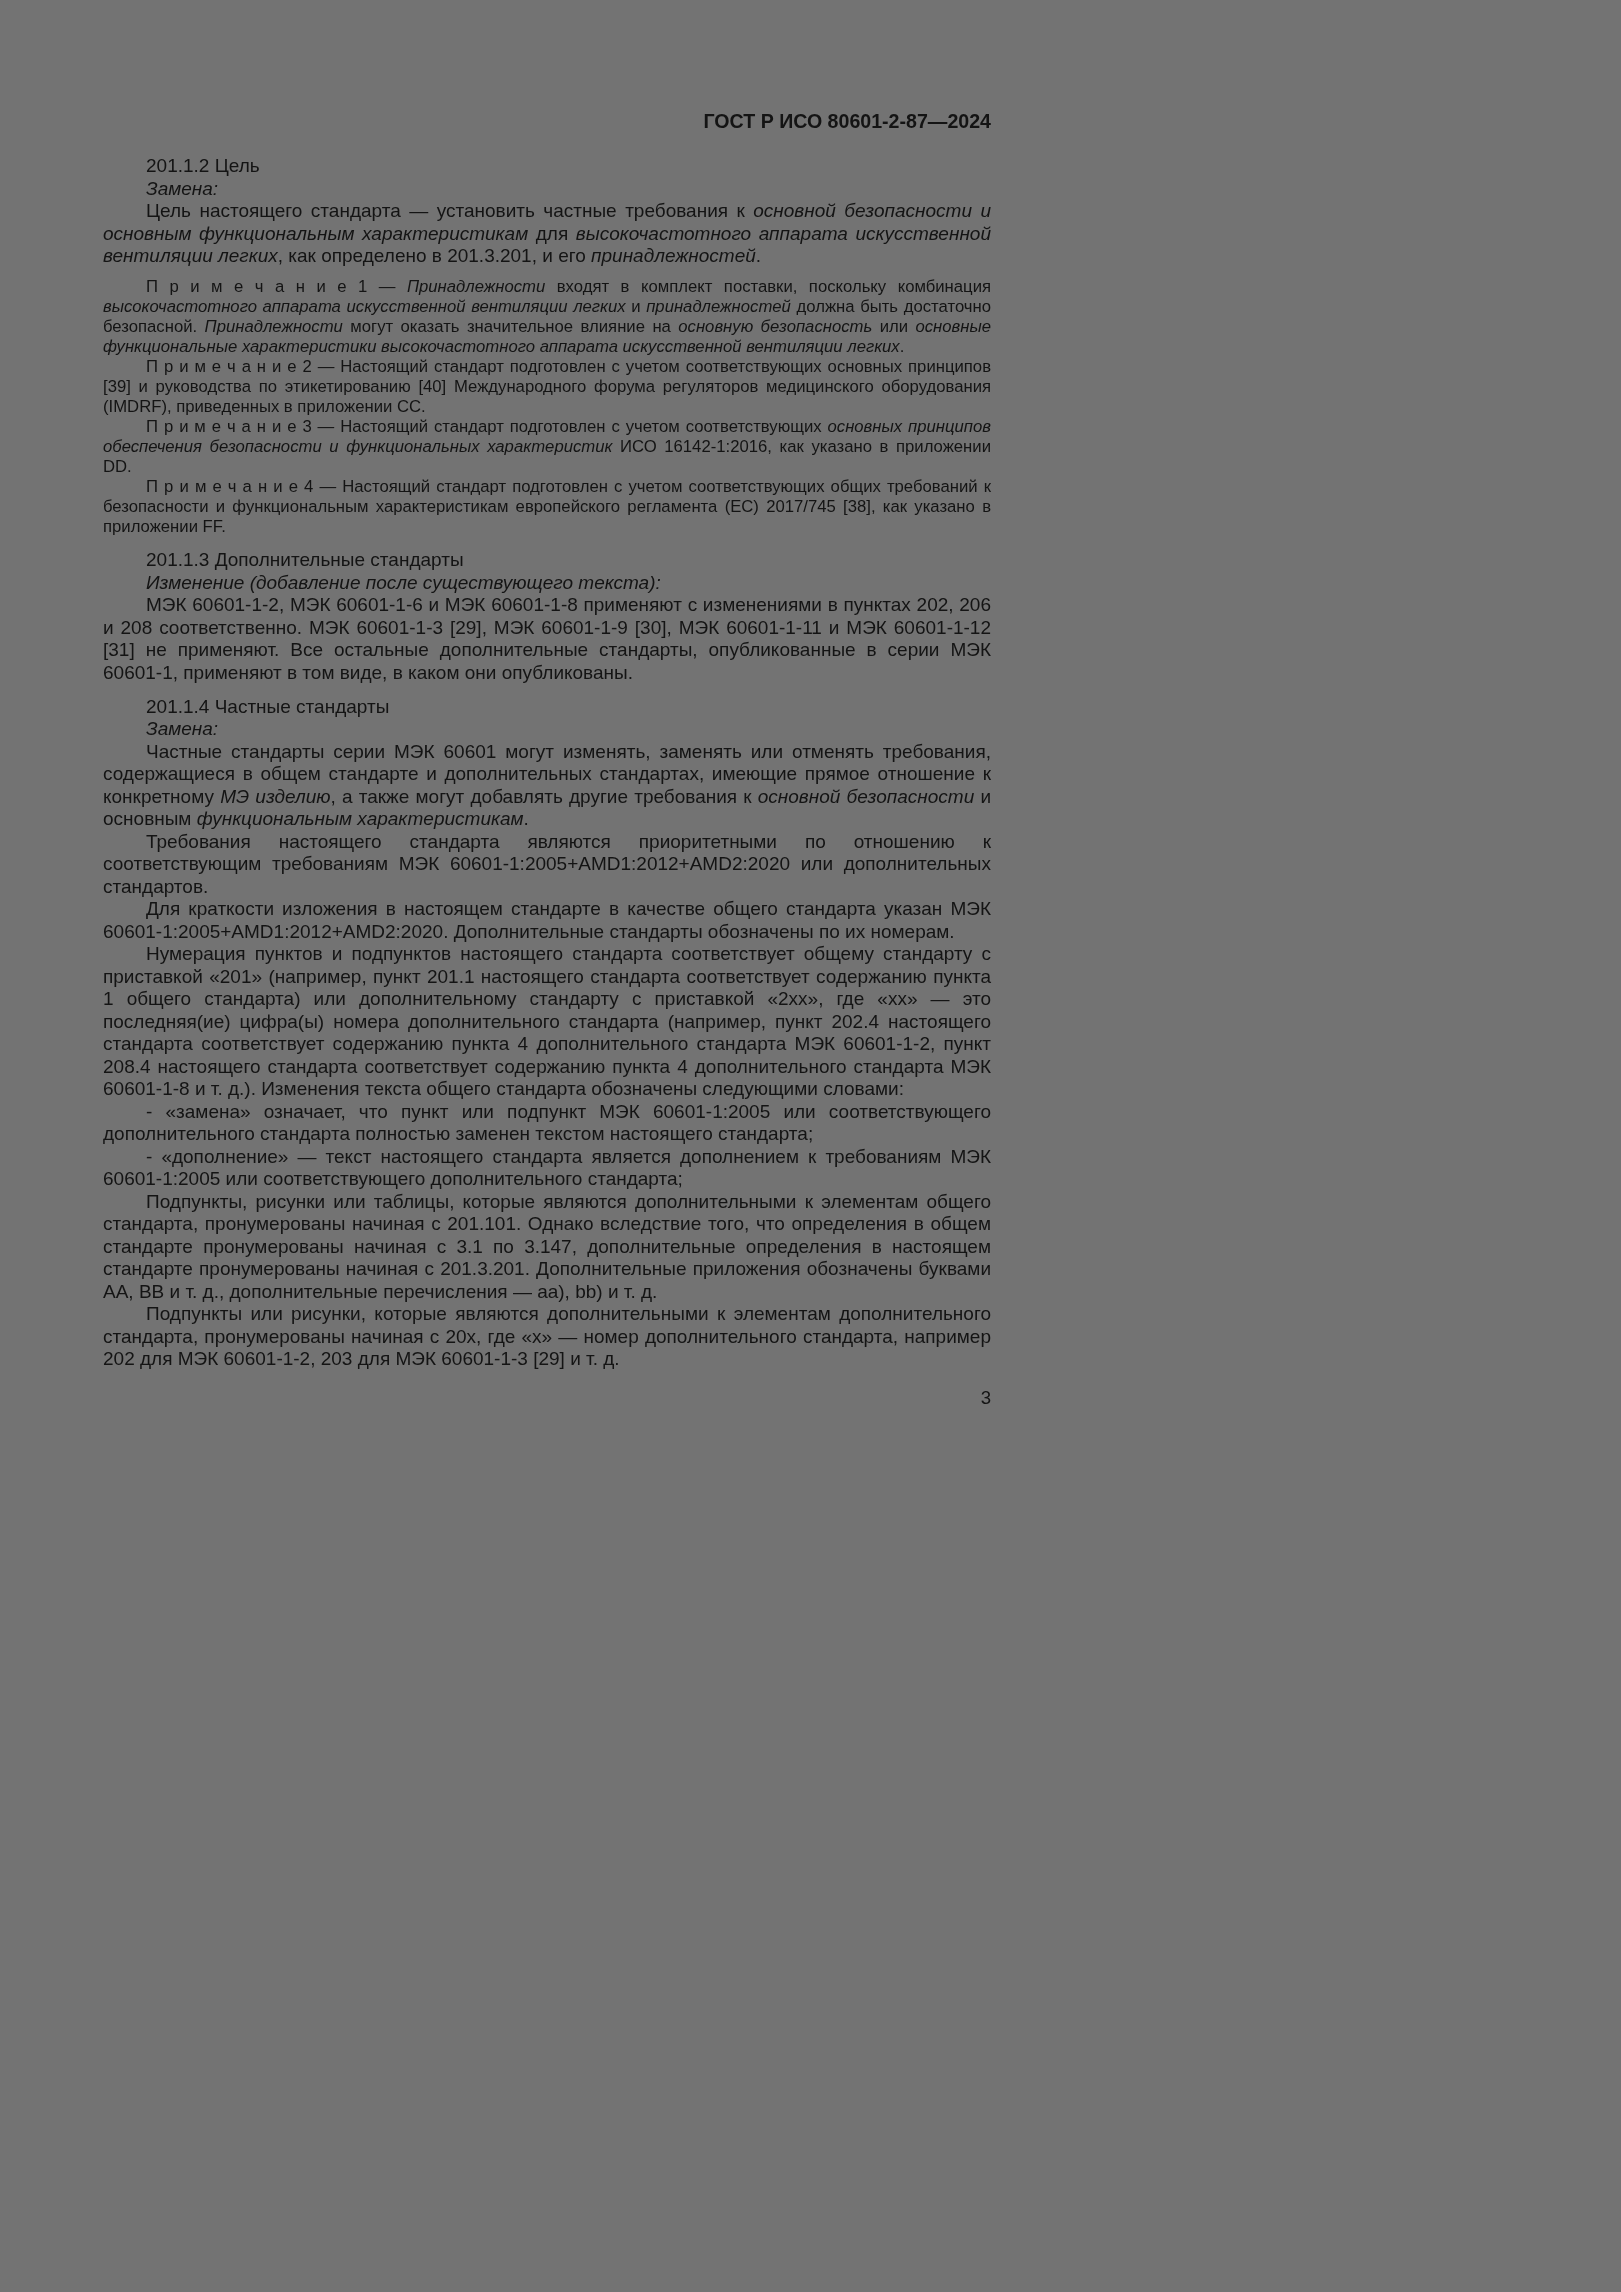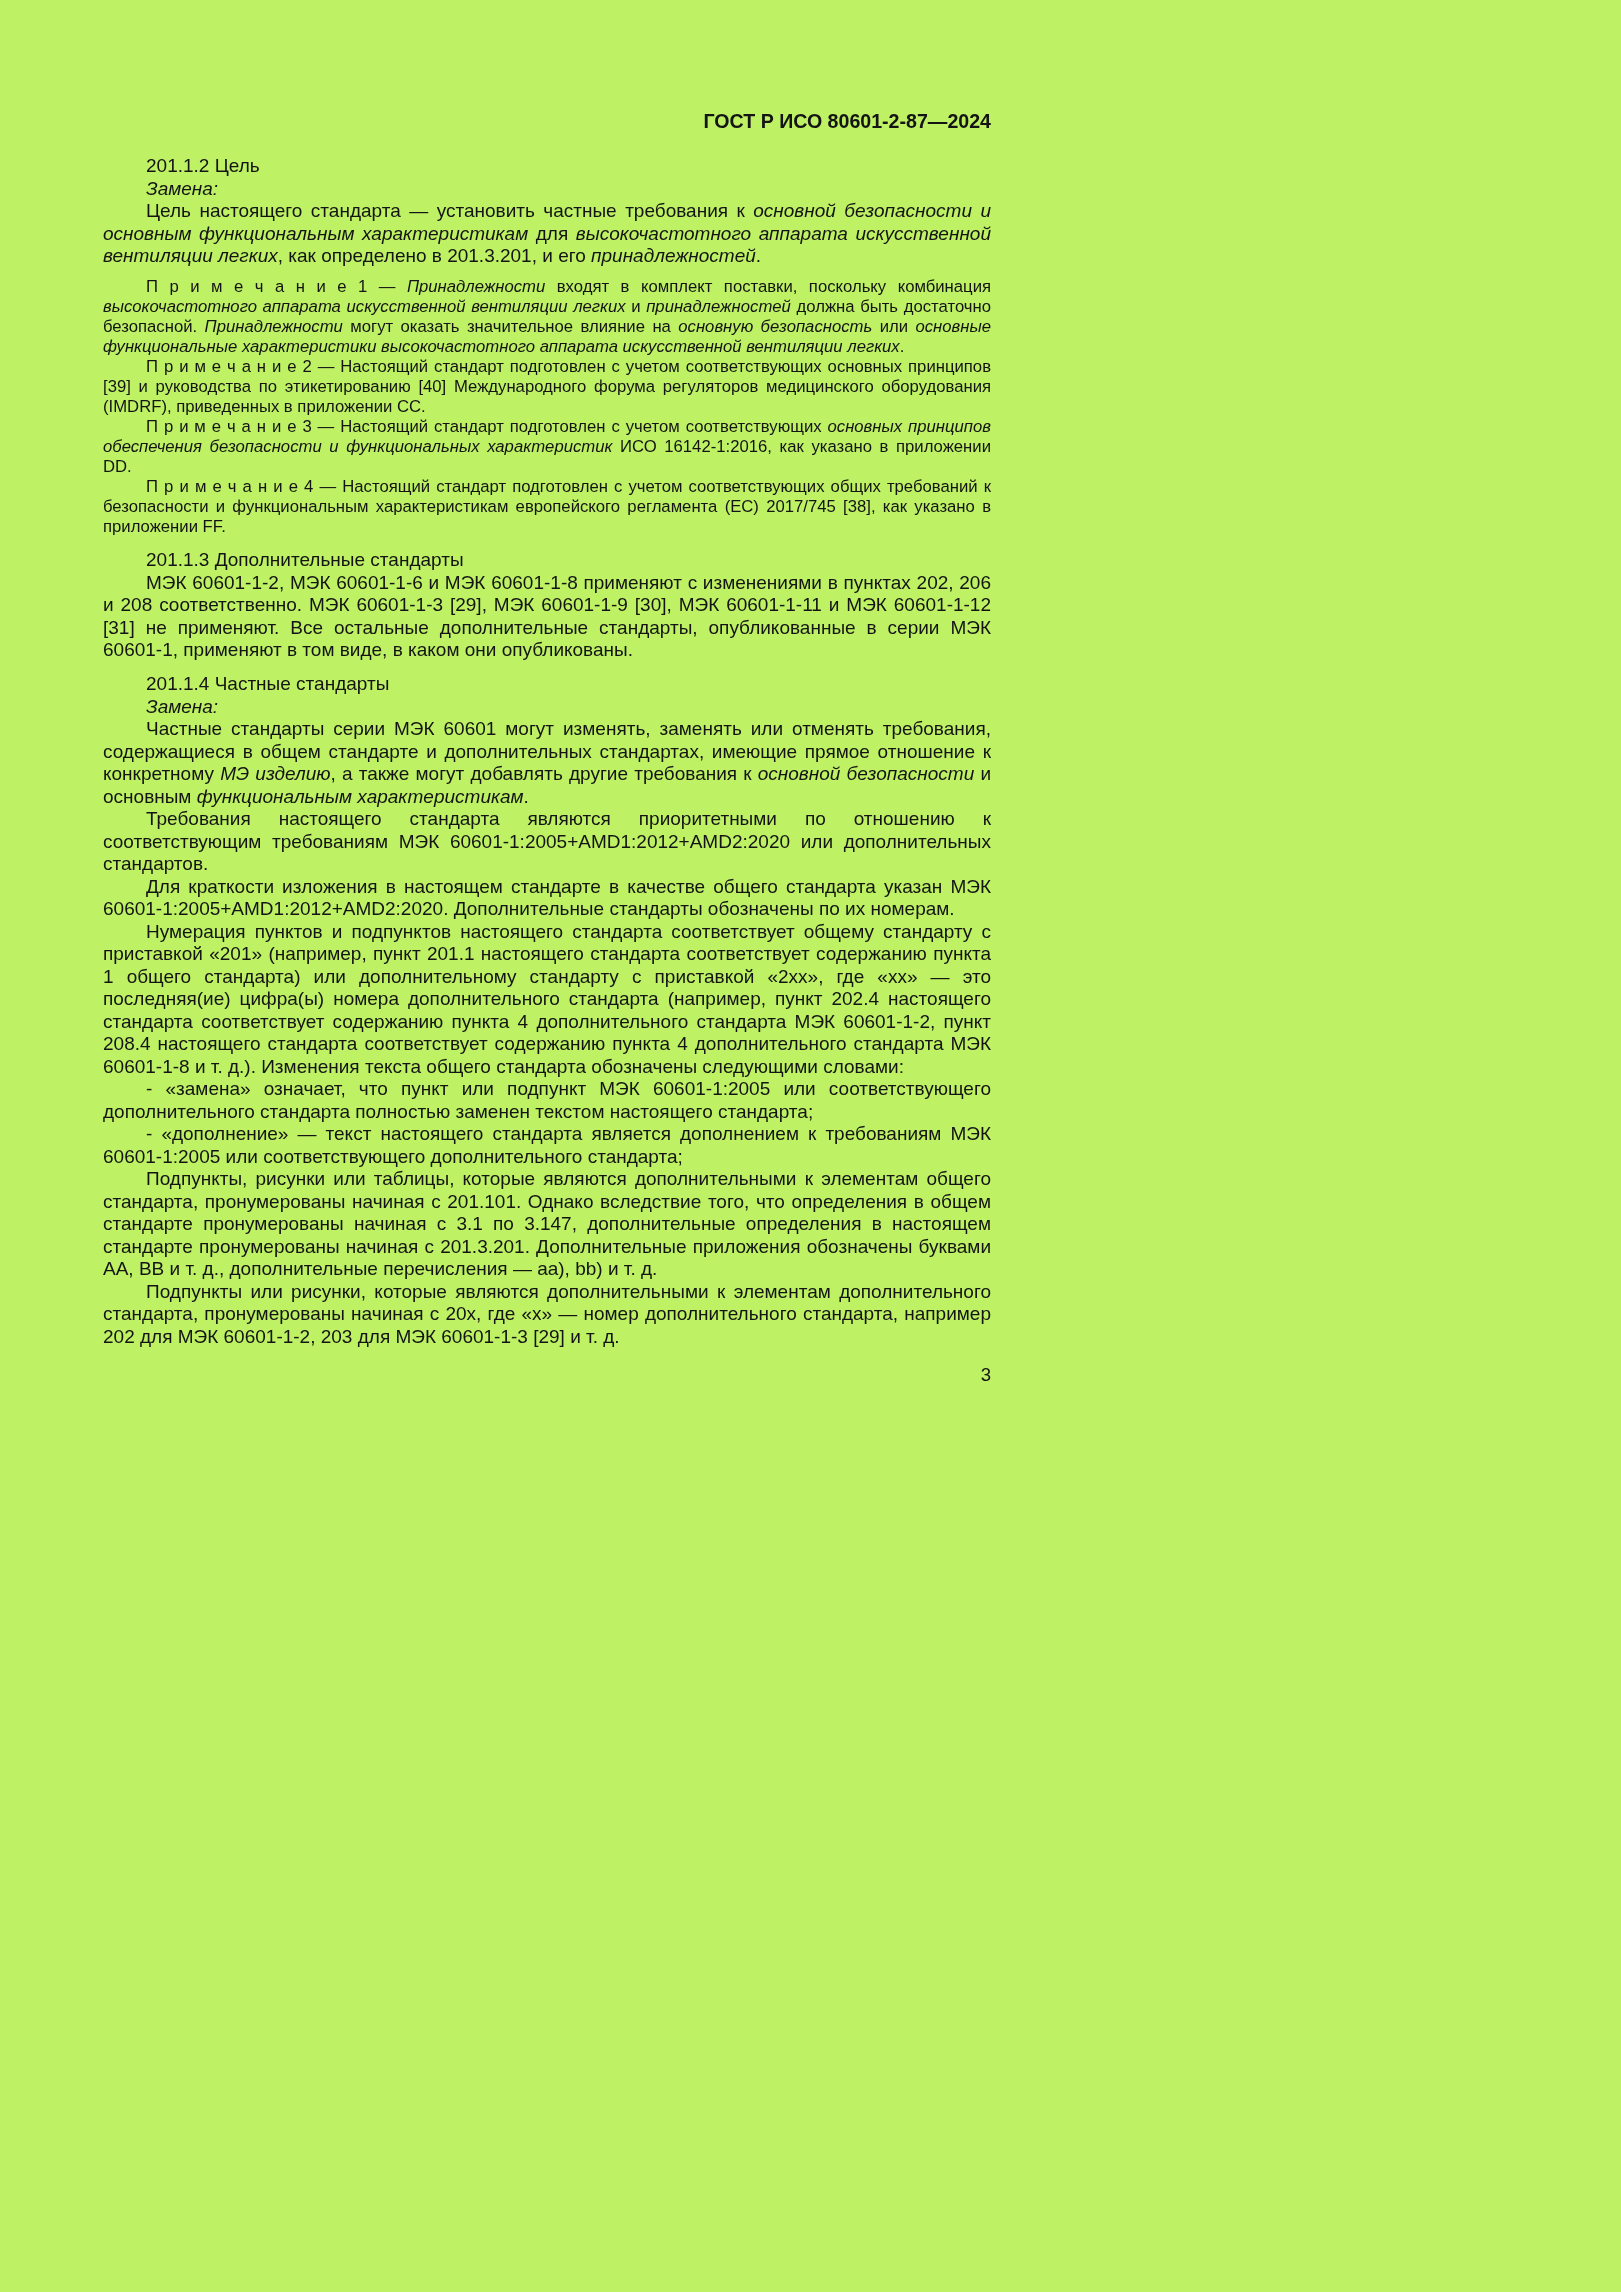--- a/index.html
+++ b/index.html
@@ -1,21 +1,21 @@
 <!DOCTYPE html>
 <html lang="ru"><head>
 <meta charset="utf-8">
 <style>
   * { margin: 0; padding: 0; box-sizing: border-box; }
   html, body { background: #ffffff; }
   .page {
     position: relative;
     width: 1621px;
     height: 2293px;
-    background: #bef264;
+    background: #737373;
     color: #141414;
     font-family: "Liberation Sans", sans-serif;
     overflow: hidden;
   }
   .textcol {
     position: absolute;
     left: 103px;
     top: 110px;
     width: 888px;
   }
@@ -68,20 +68,21 @@
     <div class="header">ГОСТ Р ИСО 80601-2-87—2024</div>
     <div class="docbody">
         <p class="heading"><span>201.1.2 Цель</span></p>
         <p class="lead"><span>Замена:</span></p>
         <p class="para"><span>Цель настоящего стандарта — установить частные требования к </span><span class="it">основной безопасности и основным функциональным характеристикам</span><span> для </span><span class="it">высокочастотного аппарата искусственной вентиляции легких</span><span>, как определено в 201.3.201, и его </span><span class="it">принадлежностей</span><span>.</span></p>
         <p class="note"><span>П р и м е ч а н и е   1 — </span><span class="it">Принадлежности</span><span> входят в комплект поставки, поскольку комбинация </span><span class="it">высокочастотного аппарата искусственной вентиляции легких</span><span> и </span><span class="it">принадлежностей</span><span> должна быть достаточно безопасной. </span><span class="it">Принадлежности</span><span> могут оказать значительное влияние на </span><span class="it">основную безопасность</span><span> или </span><span class="it">основные функциональные характеристики высокочастотного аппарата искусственной вентиляции легких</span><span>.</span></p>
         <p class="note"><span>П р и м е ч а н и е   2 — Настоящий стандарт подготовлен с учетом соответствующих основных принципов [39] и руководства по этикетированию [40] Международного форума регуляторов медицинского оборудования (IMDRF), приведенных в приложении CC.</span></p>
         <p class="note"><span>П р и м е ч а н и е   3 — Настоящий стандарт подготовлен с учетом соответствующих </span><span class="it">основных принципов обеспечения безопасности и функциональных характеристик</span><span> ИСО 16142-1:2016, как указано в приложении DD.</span></p>
         <p class="note"><span>П р и м е ч а н и е   4 — Настоящий стандарт подготовлен с учетом соответствующих общих требований к безопасности и функциональным характеристикам европейского регламента (ЕС) 2017/745 [38], как указано в приложении FF.</span></p>
         <p class="heading"><span>201.1.3 Дополнительные стандарты</span></p>
+        <p class="lead"><span>Изменение (добавление после существующего текста):</span></p>
         <p class="para"><span>МЭК 60601-1-2, МЭК 60601-1-6 и МЭК 60601-1-8 применяют с изменениями в пунктах 202, 206 и 208 соответственно. МЭК 60601-1-3 [29], МЭК 60601-1-9 [30], МЭК 60601-1-11 и МЭК 60601-1-12 [31] не применяют. Все остальные дополнительные стандарты, опубликованные в серии МЭК 60601-1, применяют в том виде, в каком они опубликованы.</span></p>
         <p class="heading"><span>201.1.4 Частные стандарты</span></p>
         <p class="lead"><span>Замена:</span></p>
         <p class="para"><span>Частные стандарты серии МЭК 60601 могут изменять, заменять или отменять требования, содержащиеся в общем стандарте и дополнительных стандартах, имеющие прямое отношение к конкретному </span><span class="it">МЭ изделию</span><span>, а также могут добавлять другие требования к </span><span class="it">основной безопасности</span><span> и основным </span><span class="it">функциональным характеристикам</span><span>.</span></p>
         <p class="para"><span>Требования настоящего стандарта являются приоритетными по отношению к соответствующим требованиям МЭК 60601-1:2005+AMD1:2012+AMD2:2020 или дополнительных стандартов.</span></p>
         <p class="para"><span>Для краткости изложения в настоящем стандарте в качестве общего стандарта указан МЭК 60601-1:2005+AMD1:2012+AMD2:2020. Дополнительные стандарты обозначены по их номерам.</span></p>
         <p class="para"><span>Нумерация пунктов и подпунктов настоящего стандарта соответствует общему стандарту с приставкой «201» (например, пункт 201.1 настоящего стандарта соответствует содержанию пункта 1 общего стандарта) или дополнительному стандарту с приставкой «2хх», где «хх» — это последняя(ие) цифра(ы) номера дополнительного стандарта (например, пункт 202.4 настоящего стандарта соответствует содержанию пункта 4 дополнительного стандарта МЭК 60601-1-2, пункт 208.4 настоящего стандарта соответствует содержанию пункта 4 дополнительного стандарта МЭК 60601-1-8 и т. д.). Изменения текста общего стандарта обозначены следующими словами:</span></p>
         <p class="para"><span>- «замена» означает, что пункт или подпункт МЭК 60601-1:2005 или соответствующего дополнительного стандарта полностью заменен текстом настоящего стандарта;</span></p>
         <p class="para"><span>- «дополнение» — текст настоящего стандарта является дополнением к требованиям МЭК 60601-1:2005 или соответствующего дополнительного стандарта;</span></p>
         <p class="para"><span>Подпункты, рисунки или таблицы, которые являются дополнительными к элементам общего стандарта, пронумерованы начиная с 201.101. Однако вследствие того, что определения в общем стандарте пронумерованы начиная с 3.1 по 3.147, дополнительные определения в настоящем стандарте пронумерованы начиная с 201.3.201. Дополнительные приложения обозначены буквами AA, BB и т. д., дополнительные перечисления — aa), bb) и т. д.</span></p>

